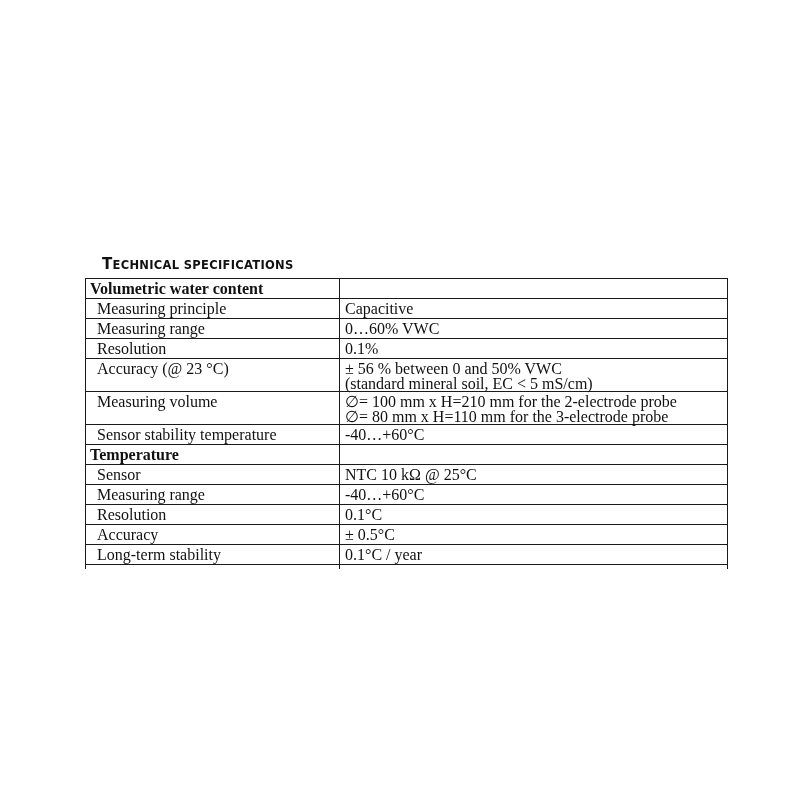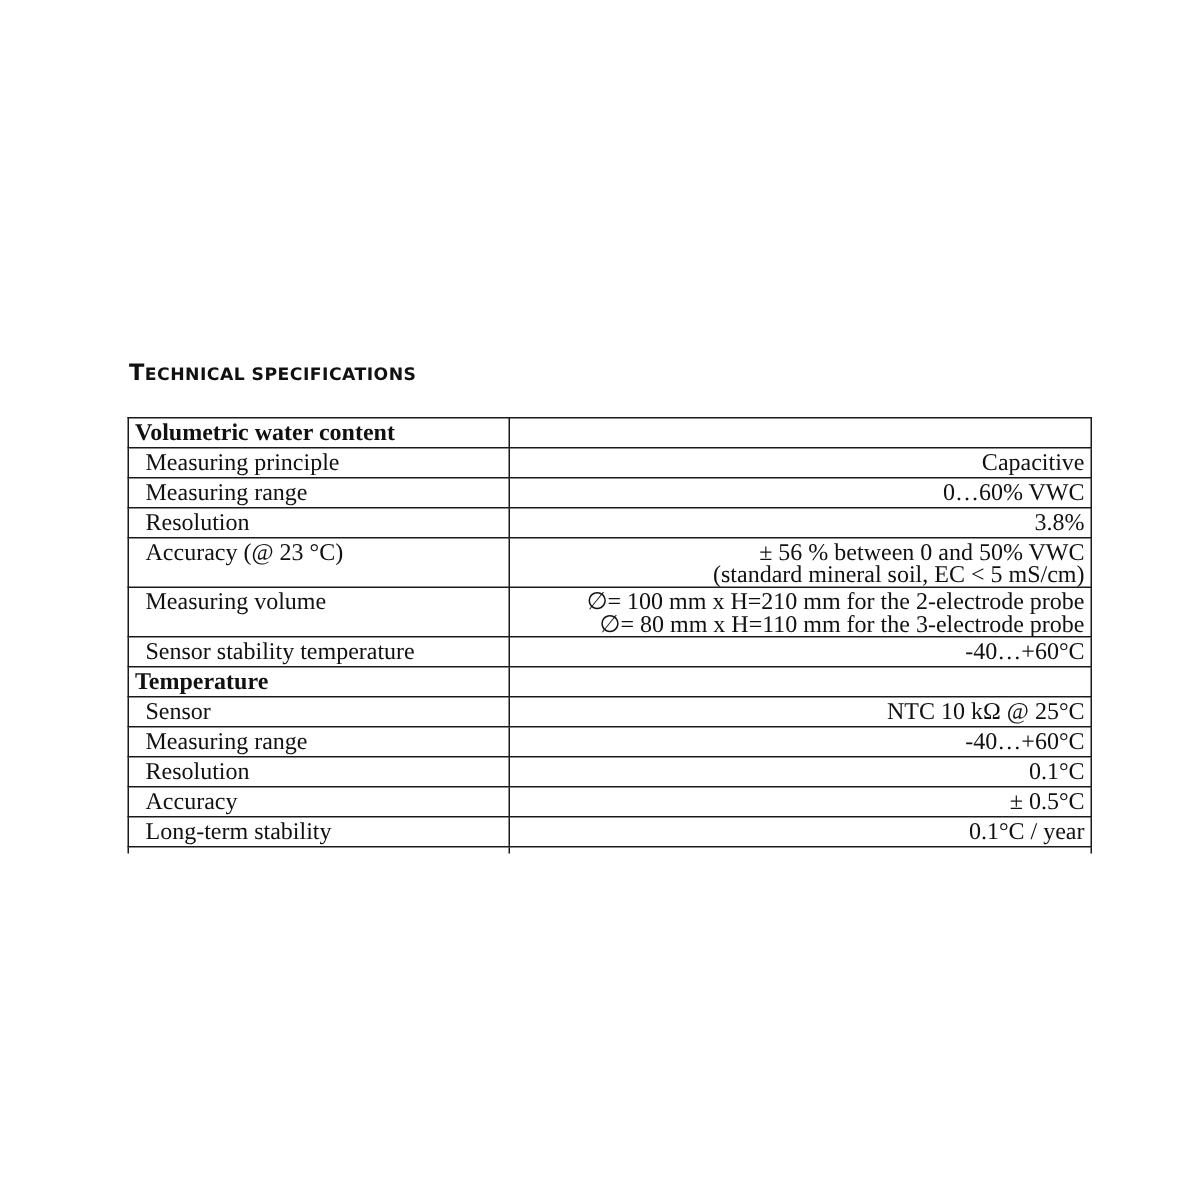--- a/index.html
+++ b/index.html
@@ -17,21 +17,21 @@
     }
     .section-title {
       position: absolute;
       left: 86px;
       top: 239px;
       font-family: "DejaVu Sans", sans-serif;
       font-weight: bold;
       font-size: 11.5px;
       letter-spacing: 0.3px;
       color: #111;
-      margin: 0;
+      margin: 16px;
       white-space: nowrap;
     }
     .section-title .big {
       font-size: 15px;
     }
     .spec-table {
       position: absolute;
       left: 85px;
       top: 278px;
       width: 642px;
@@ -51,21 +51,20 @@
     .spec-table tr.row-1 td { height: 20px; padding-top: 2px; box-sizing: border-box; }
     .spec-table tr.row-2 td { height: 25px; padding-top: 2px; box-sizing: border-box; }
     .spec-table td.group {
       font-weight: bold;
     }
     .spec-table td.label {
       padding-left: 11px;
     }
     .spec-table td.value {
       padding-left: 5px;
-      text-align: right;
     }
     .spec-table tr.trailing td {
       height: 4px;
       border-bottom: none;
       padding: 0;
     }
     .line { display: block; white-space: nowrap; }
   </style>
 </head>
 <body>
@@ -91,21 +90,21 @@
     </tr>
     <tr class="row-1">
       <td class="label">Measuring range</td>
       <td class="value">
           <span class="line">0…60% VWC</span>
         </td>
     </tr>
     <tr class="row-1">
       <td class="label">Resolution</td>
       <td class="value">
-          <span class="line">3.8%</span>
+          <span class="line">0.1%</span>
         </td>
     </tr>
     <tr class="row-2">
       <td class="label">Accuracy (@ 23 °C)</td>
       <td class="value">
         <span class="line">± 56 % between 0 and 50% VWC</span>
         <span class="line">(standard mineral soil, EC &lt; 5 mS/cm)</span>
       </td>
     </tr>
     <tr class="row-2">

